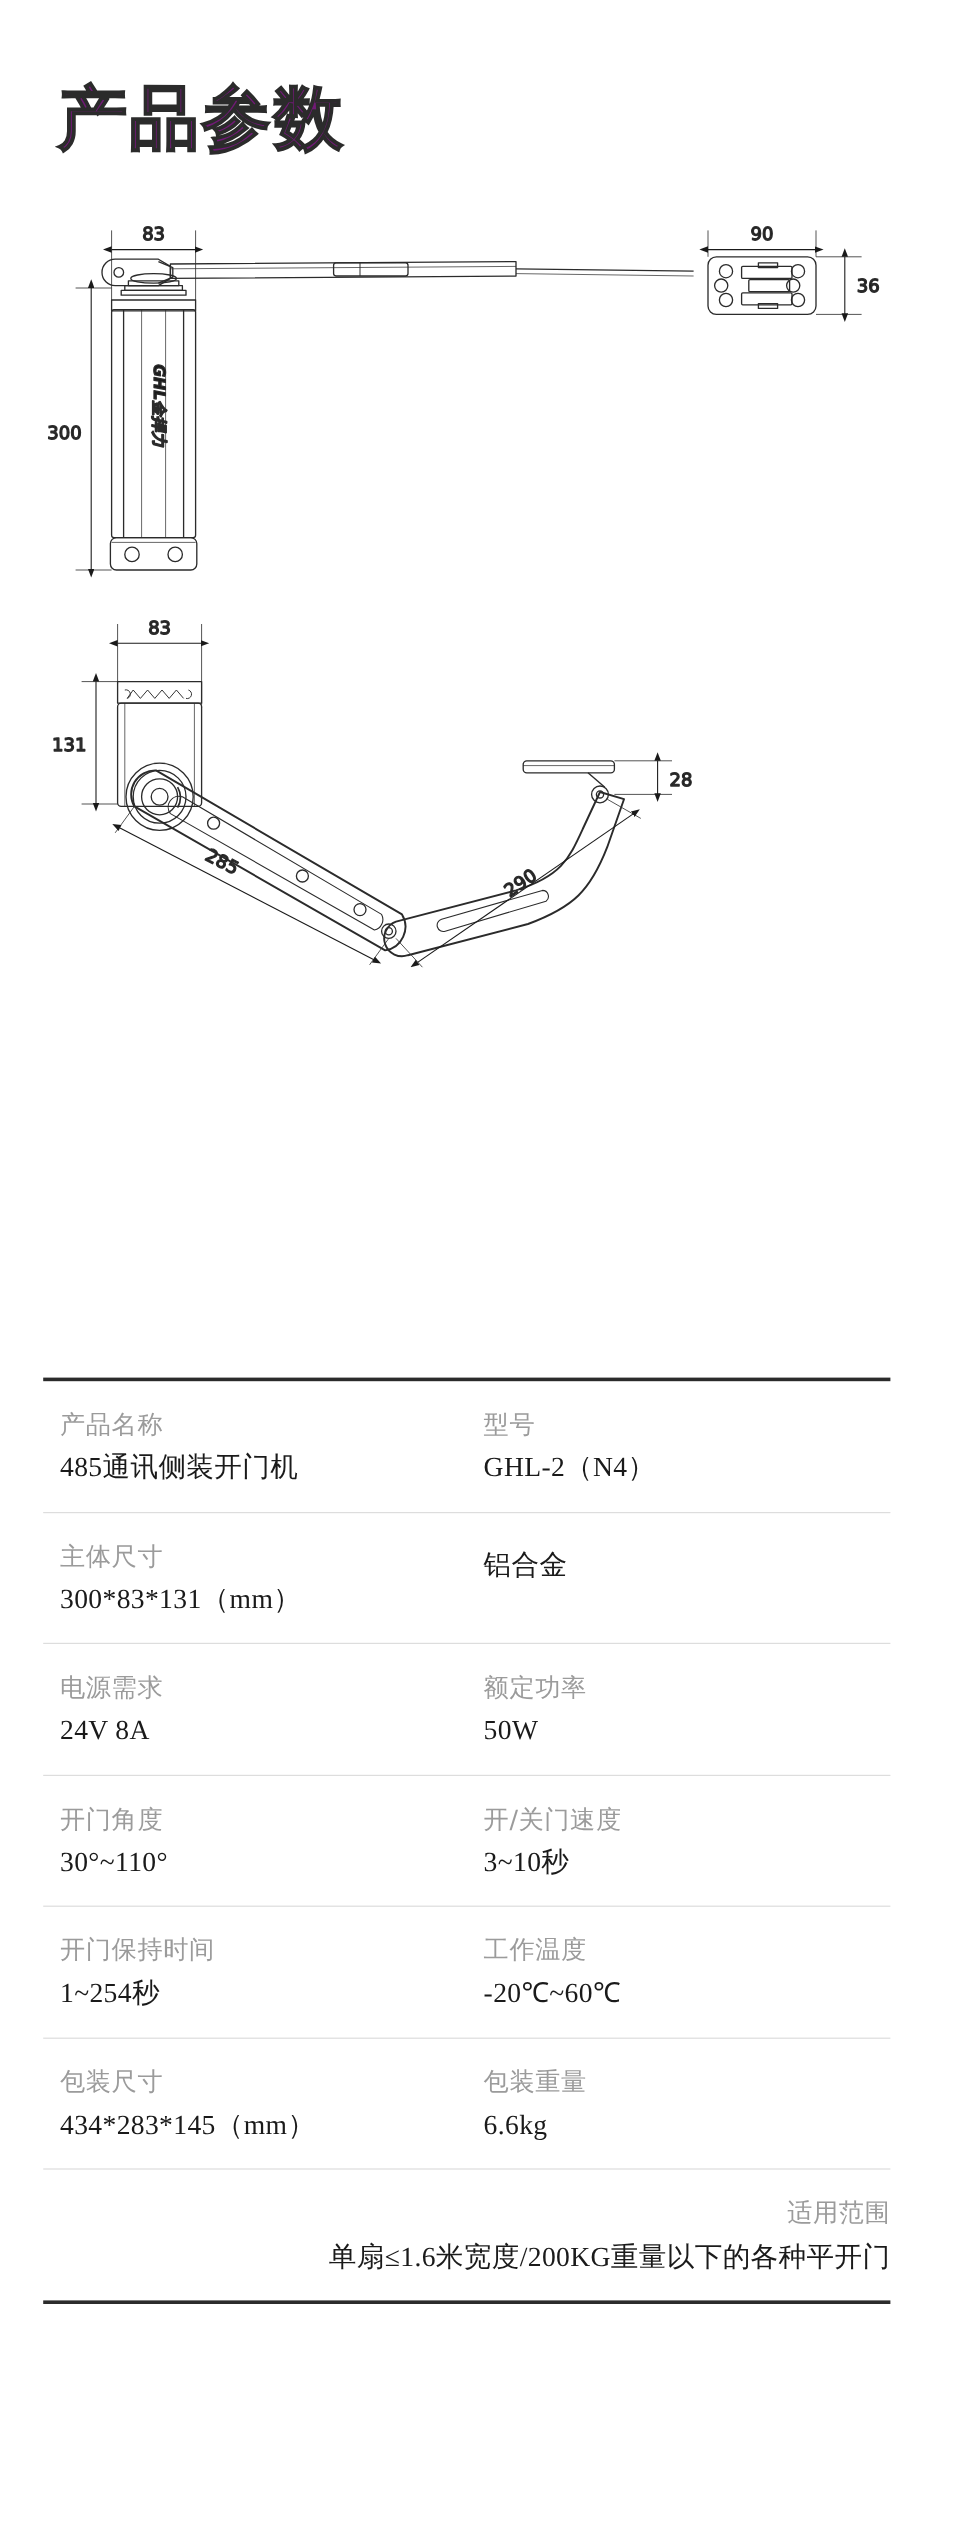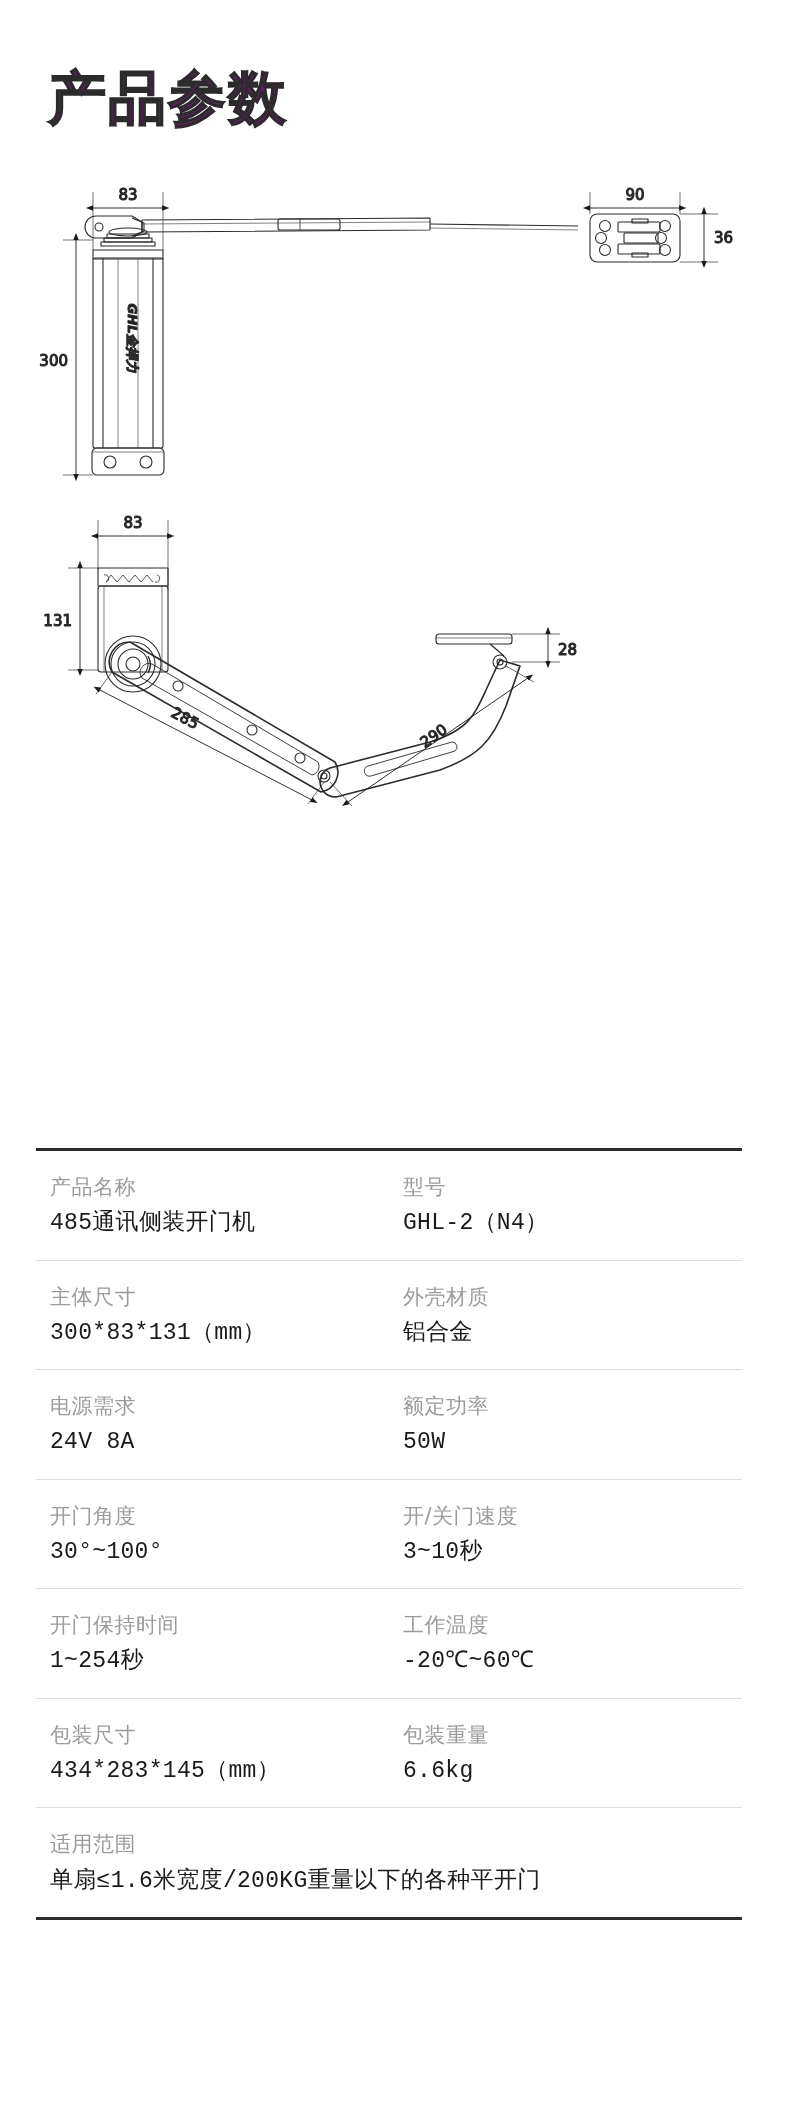--- a/index.html
+++ b/index.html
@@ -49,41 +49,41 @@
     border-top: 3px solid #2b2b2b;
     border-bottom: 3px solid #2b2b2b;
     box-sizing: border-box;
   }
   .spec-row {
     display: flex;
     border-bottom: 1px solid #dddddd;
     padding: 22px 0 20px 0;
     box-sizing: border-box;
   }
-  .spec-row.last { border-bottom: none; }
+  .spec-row.last { border-bottom: none; text-align: right; }
   .spec-cell {
     width: 50%;
     padding-left: 14px;
     box-sizing: border-box;
   }
   .spec-cell.full { width: 100%; }
   .spec-label {
     font-size: 21px;
     color: #9b9b9b;
     line-height: 1.35;
     letter-spacing: 0.5px;
     font-family: "DejaVu Sans", "Liberation Sans", sans-serif;
   }
   .spec-value {
     font-size: 23px;
     color: #1a1a1a;
     line-height: 1.4;
     margin-top: 6px;
     letter-spacing: 0.3px;
-    font-family: Liberation Mono, monospace;
+    font-family: Liberation Serif, serif;
   }
 
   
   .dim-text {
     font-family: "DejaVu Sans", "Liberation Sans", sans-serif;
     font-size: 15px;
     fill: #1a1a1a;
   }
   .brand-text {
     font-family: "DejaVu Sans", "Liberation Sans", sans-serif;
@@ -280,40 +280,39 @@
       <div class="spec-value">GHL-2（N4）</div>
     </div>
   </div>
 
   <div class="spec-row">
     <div class="spec-cell">
       <div class="spec-label">主体尺寸</div>
       <div class="spec-value">300*83*131（mm）</div>
     </div>
     <div class="spec-cell">
-      <div class="spec-label">外壳材质</div>
       <div class="spec-value">铝合金</div>
     </div>
   </div>
 
   <div class="spec-row">
     <div class="spec-cell">
       <div class="spec-label">电源需求</div>
       <div class="spec-value">24V 8A</div>
     </div>
     <div class="spec-cell">
       <div class="spec-label">额定功率</div>
       <div class="spec-value">50W</div>
     </div>
   </div>
 
   <div class="spec-row">
     <div class="spec-cell">
       <div class="spec-label">开门角度</div>
-      <div class="spec-value">30°~100°</div>
+      <div class="spec-value">30°~110°</div>
     </div>
     <div class="spec-cell">
       <div class="spec-label">开/关门速度</div>
       <div class="spec-value">3~10秒</div>
     </div>
   </div>
 
   <div class="spec-row">
     <div class="spec-cell">
       <div class="spec-label">开门保持时间</div>

